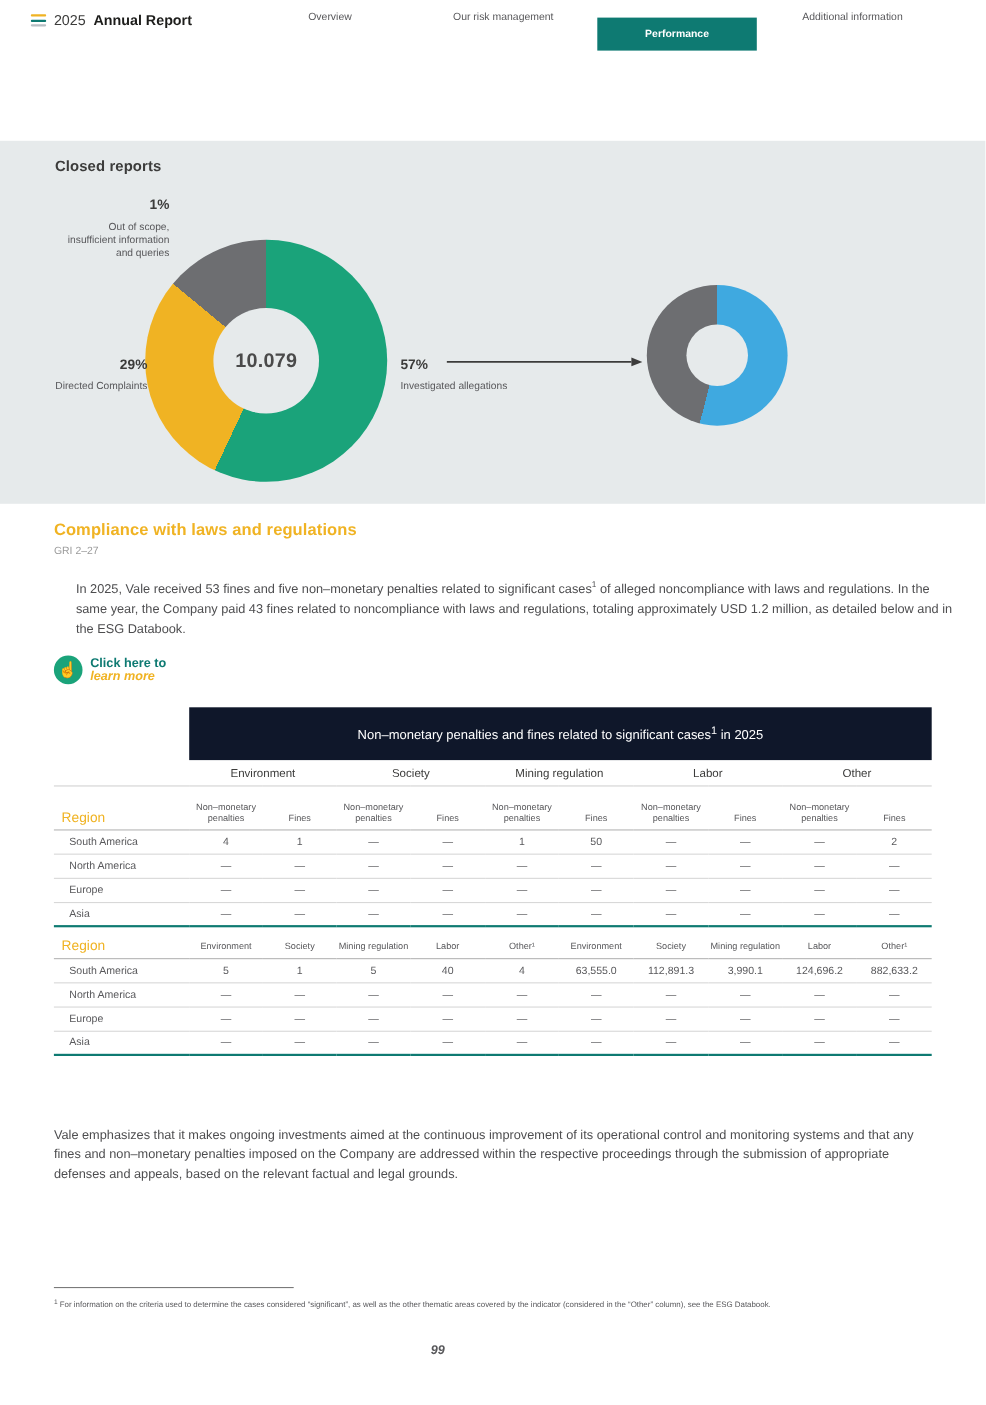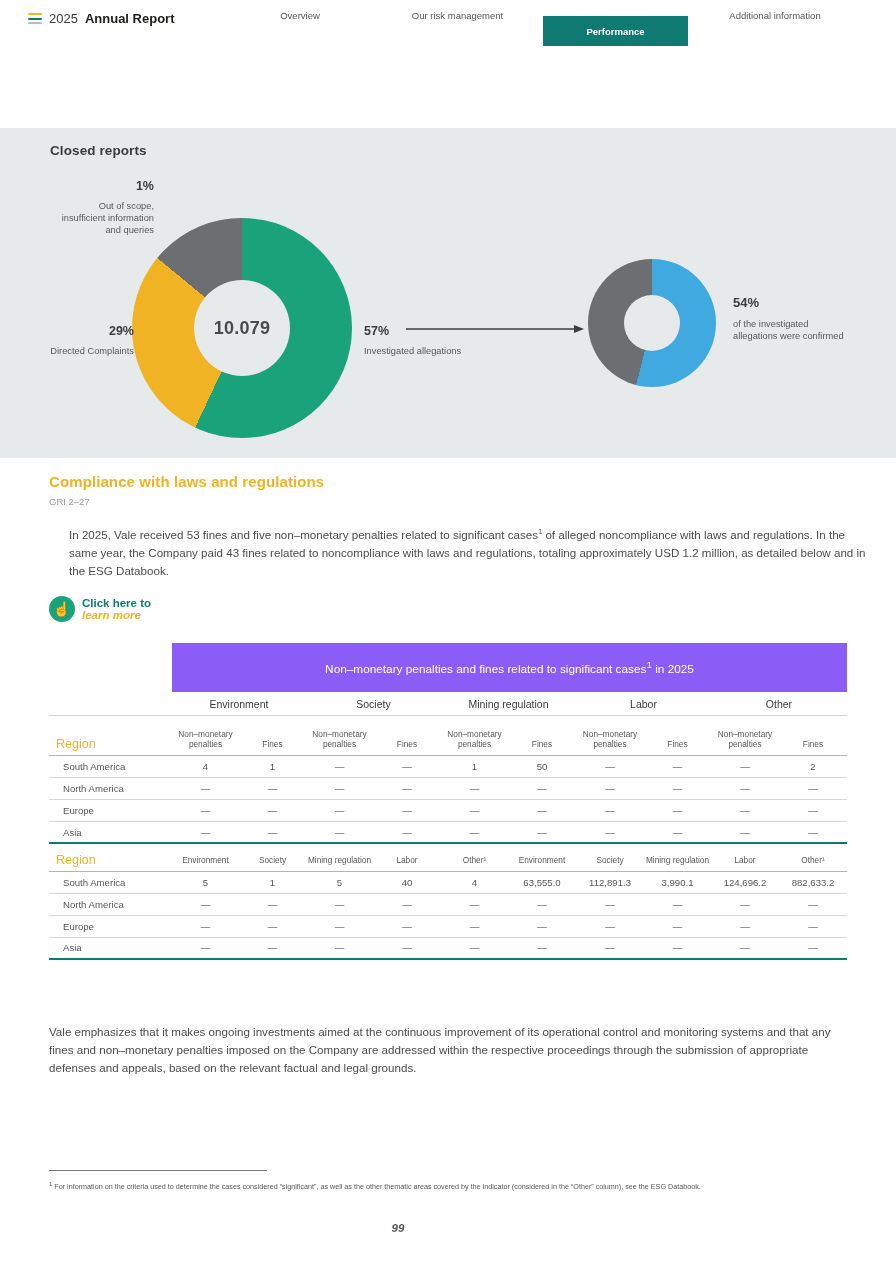--- a/index.html
+++ b/index.html
@@ -115,21 +115,21 @@
   #clickhere .l2 { font-size: 11.5px; font-weight: 700; font-style: italic; color: #f0b323; display:block; }
 
   
   table.tbl {
     position: absolute; border-collapse: collapse; width: 798px; left: 49px;
     font-size: 9.2px; color: #58585b;
   }
   table.tbl td, table.tbl th { padding: 0; font-weight: 400; }
 
   .bandhead {
-    background: #8b5cf6; color:#fff; font-size: 11.8px; font-weight: 700;
+    background: #0f172a; color:#fff; font-size: 11.8px; font-weight: 700;
     text-align: center; height: 30px; line-height: 1.15; padding: 16px 6px !important;
   }
   .bandhead.two { height: 42px; }
   .blank { background: transparent; }
 
   .grp {
     text-align: center; font-size: 10.5px; font-weight: 700; color: #3c3c3b;
     height: 23px; border-bottom: 1px solid #d2d2d2;
   }
   .sub {
@@ -227,24 +227,20 @@
   <div class="lbl" id="lbl-investigated">
     <span class="pct">57%</span>
     <span>Investigated allegations</span>
   </div>
 
   <svg id="arrow" viewBox="0 0 178 10">
     <line x1="0" y1="5" x2="168" y2="5" stroke="#3c3c3b" stroke-width="1.6"></line>
     <polygon points="168,1 178,5 168,9" fill="#3c3c3b"></polygon>
   </svg>
 
-  <div class="lbl" id="lbl-confirmed">
-    <span class="pct">54%</span>
-    <span>of the investigated allegations were confirmed</span>
-  </div>
 
   <div id="sec-title">Compliance with laws and regulations</div>
   <div id="sec-sub">GRI 2–27</div>
 
   <p id="para1"><span>In 2025, Vale received 53 fines and five non–monetary penalties related to significant cases</span><sup>1</sup><span> of alleged noncompliance with laws and regulations. In the same year, the Company paid 43 fines related to noncompliance with laws and regulations, totaling approximately USD 1.2 million, as detailed below and in the ESG Databook.</span></p>
 
   <div id="clickhere">
     <span class="badge">☝</span>
     <span class="txt">
       <span class="l1">Click here to</span>

